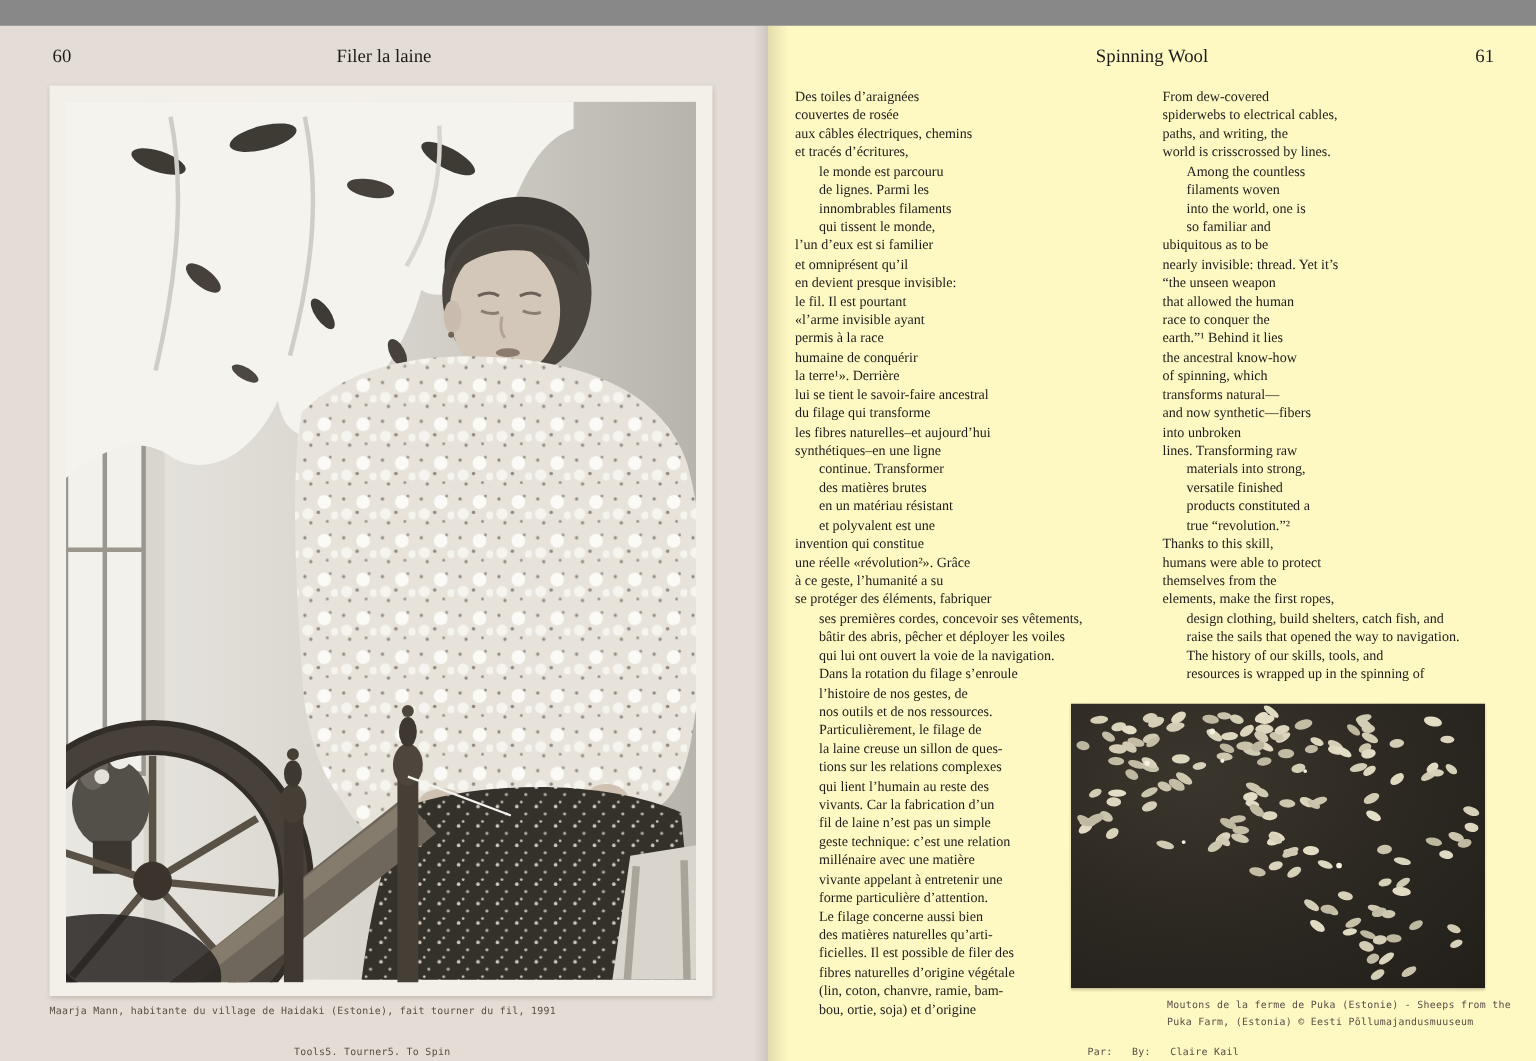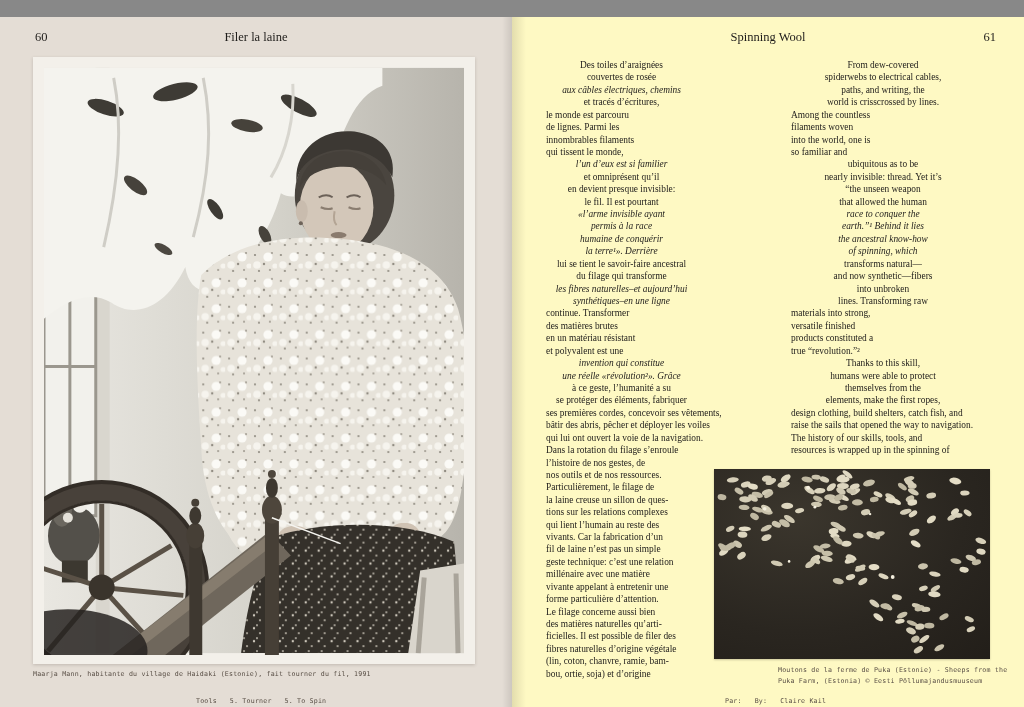--- a/index.html
+++ b/index.html
@@ -19,30 +19,30 @@
   #photo-mat{position:absolute;left:33px;top:40px;width:442px;height:607px;
      background:#f3f0ea;box-shadow:0 1px 3px rgba(90,80,70,.25);}
   #photo-inner{position:absolute;left:11px;top:9px;width:420px;height:589px;overflow:hidden;}
   
   .caption{position:absolute;font-family:"DejaVu Sans Mono",monospace;font-size:6.6px;
      line-height:10.5px;color:#584e45;letter-spacing:.2px;white-space:pre;}
   #left-caption{left:33px;top:652px;}
   #sheep-caption{left:266px;top:648px;}
   .footer{position:absolute;display:flex;font-family:"DejaVu Sans Mono",monospace;
      font-size:6.6px;color:#584e45;letter-spacing:.2px;}
-  #left-footer{left:196px;top:680px;gap:13px;}
+  #left-footer{left:196px;top:680px;}
   #right-footer{left:213px;top:680px;gap:13px;}
   
   .col{position:absolute;font-size:9.4px;line-height:12.42px;}
   #french-col{left:18px;top:42px;width:183px;}
   #english-col{left:263px;top:42px;width:216px;}
   .tline{white-space:nowrap;}
   .a-l{text-align:left;padding-left:16px;}
-  .a-c{text-align:center;}
-  .a-r{text-align:center;font-style:italic;}
+  .a-c{}
+  .a-r{text-align:left;}
   .a-p{text-align:left;text-indent:1.7em;}
   
   #sheep-photo{position:absolute;left:202px;top:452px;width:276px;height:190px;
      box-shadow:0 1px 2px rgba(0,0,0,.2);}
   svg{display:block;}
 </style>
 </head>
 <body>
 
 <div id="book">

